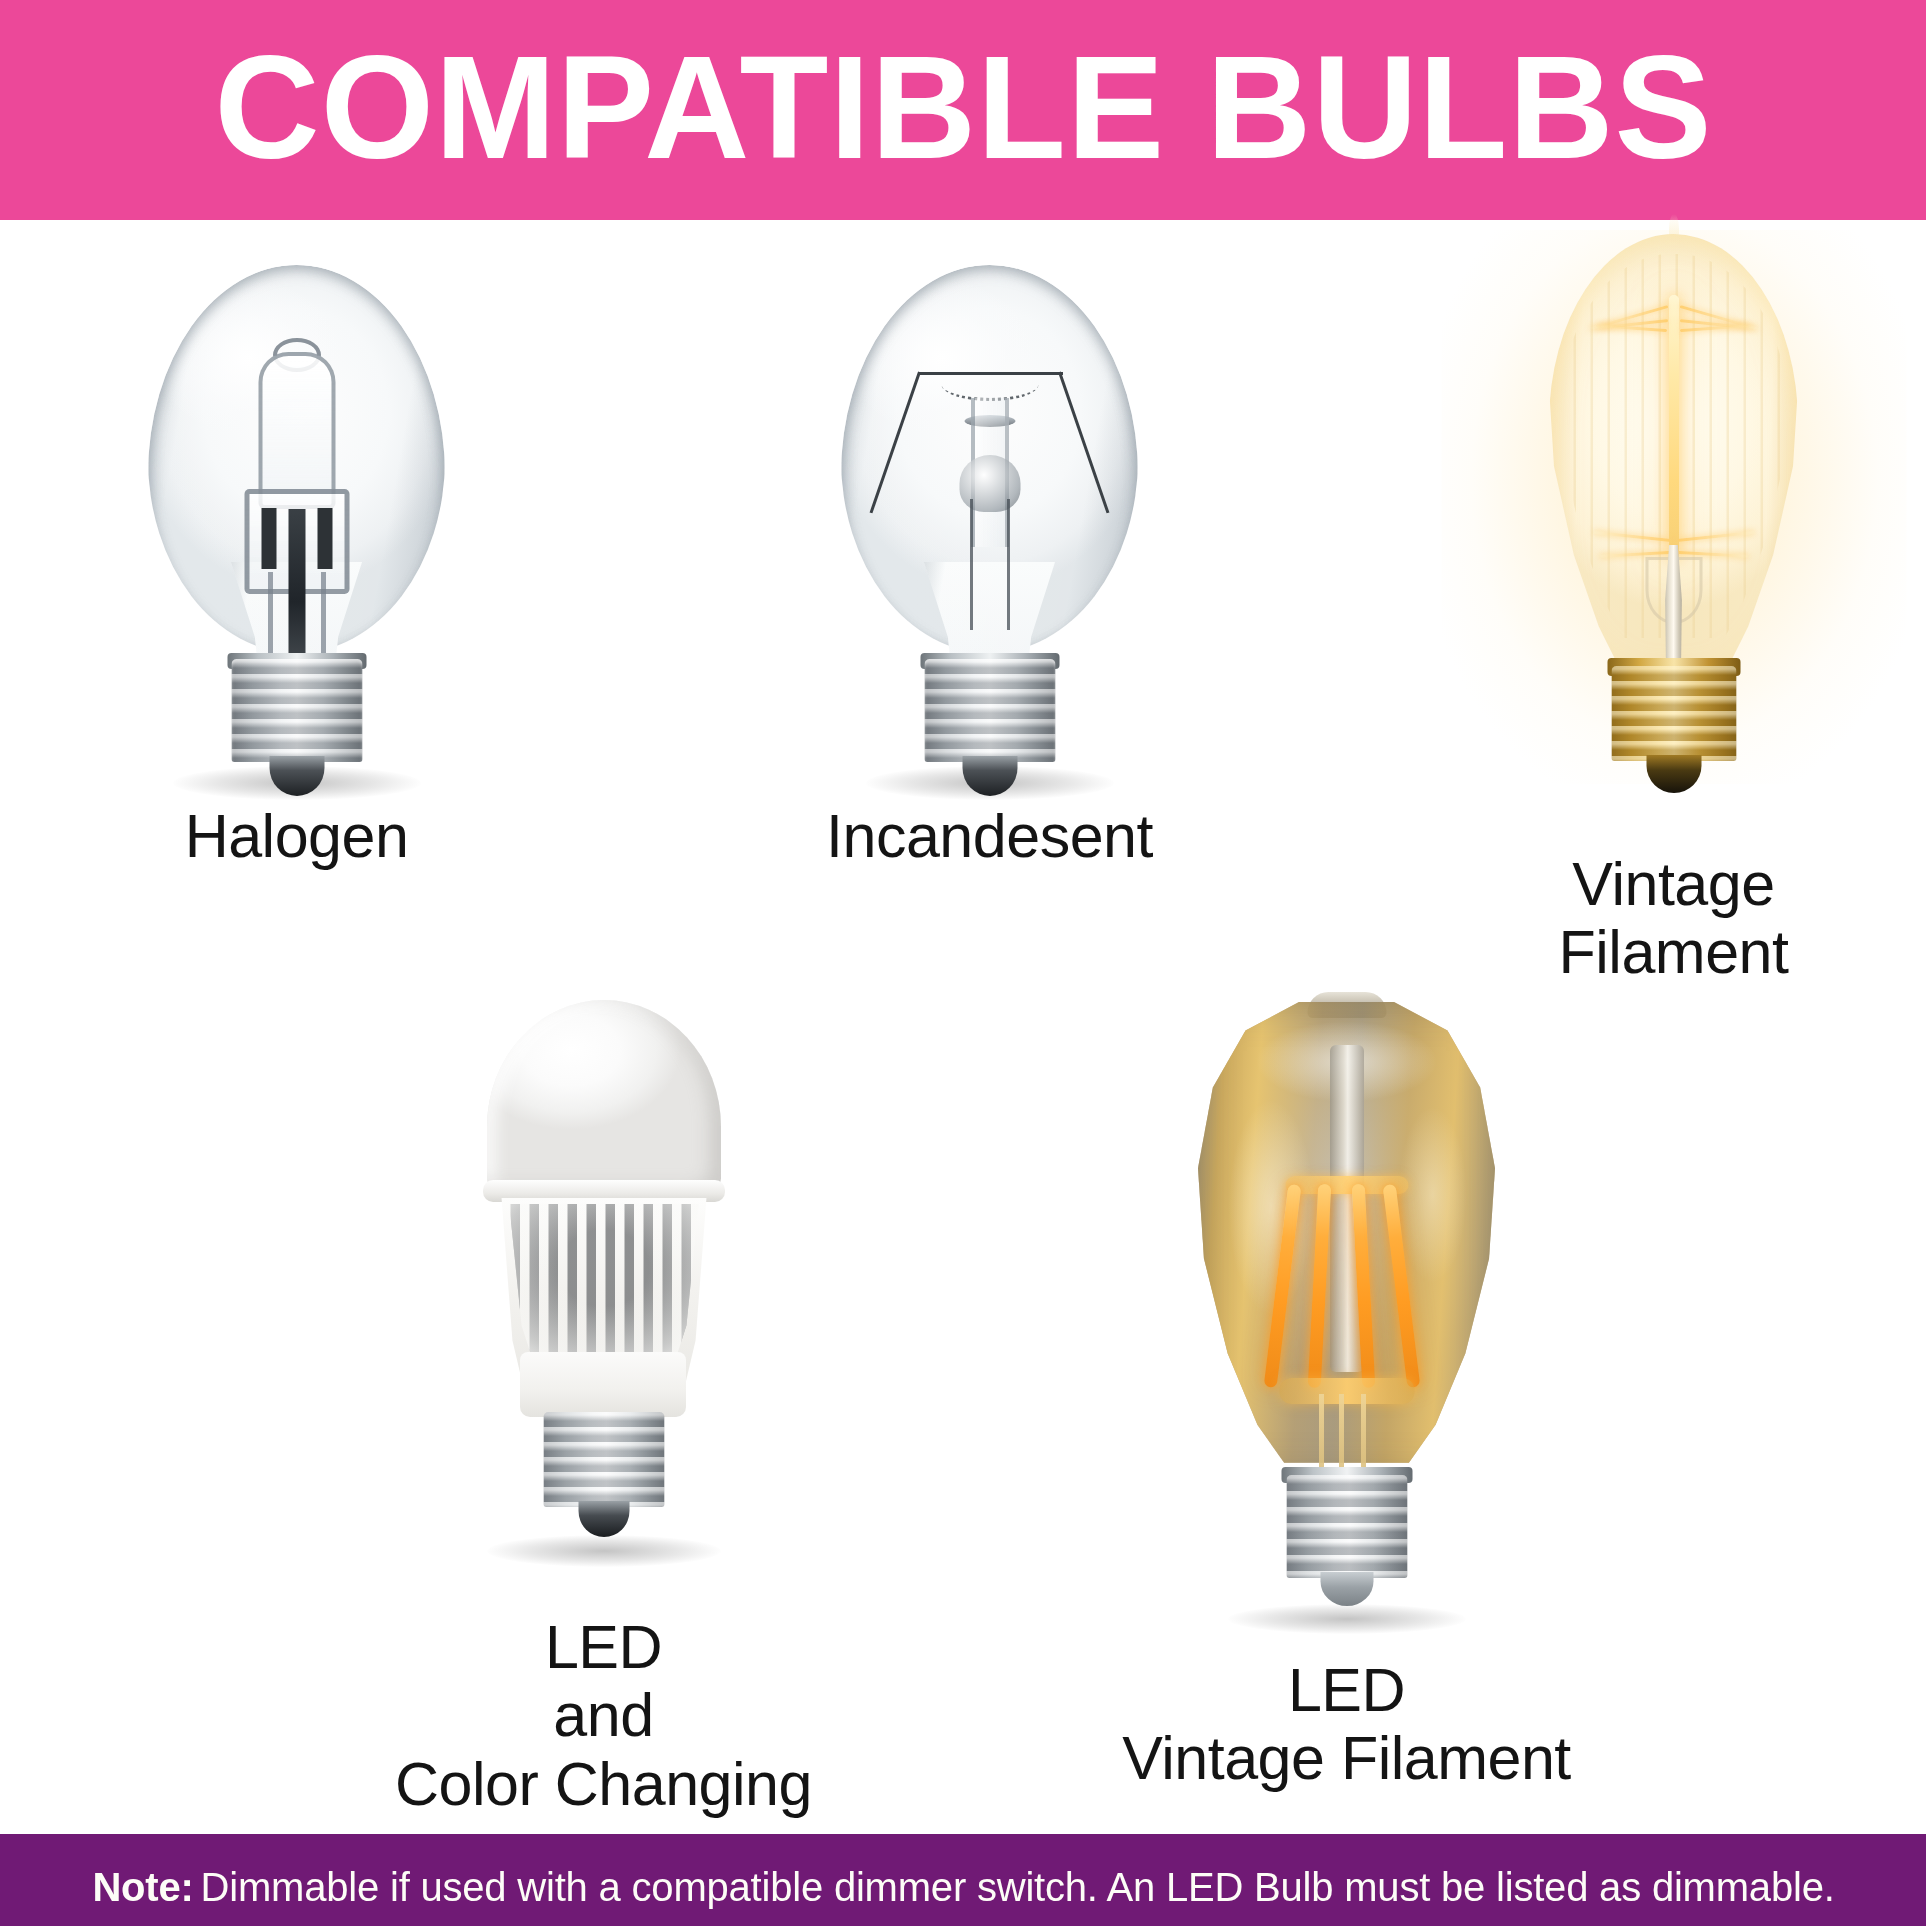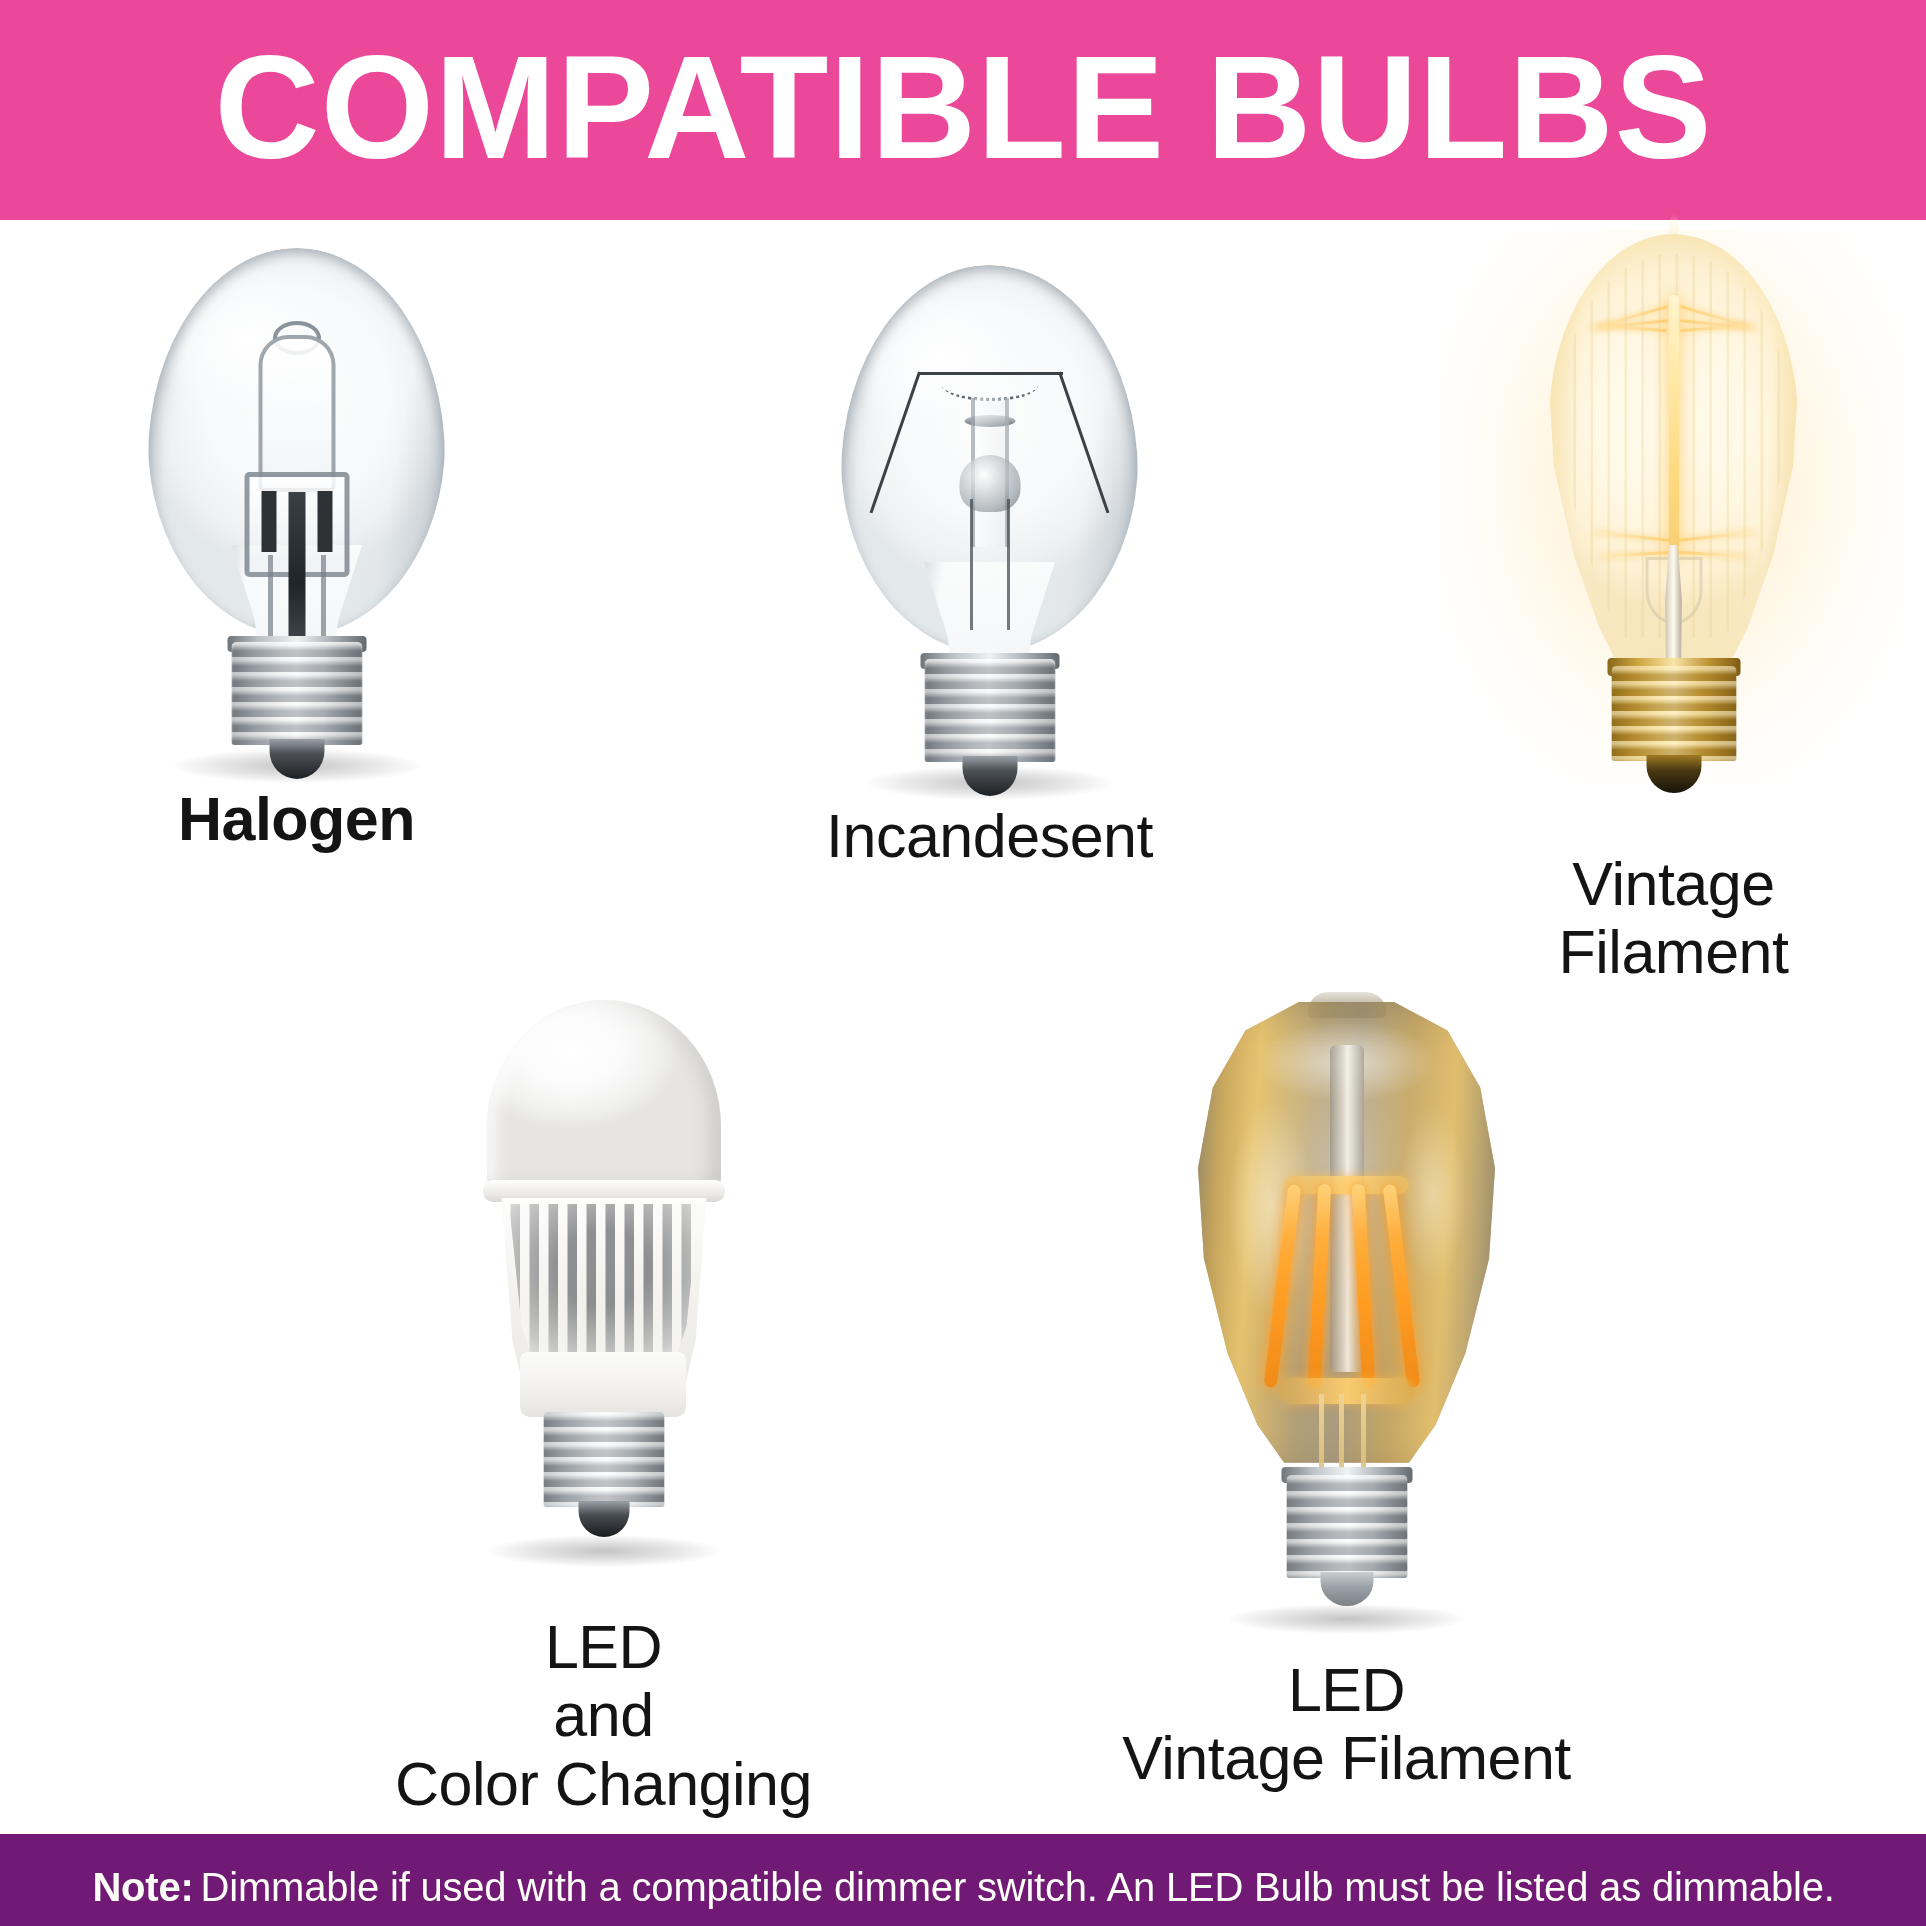--- a/index.html
+++ b/index.html
@@ -80,21 +80,21 @@
   .cell-label {
     text-align: center;
     color: #141414;
     font-size: 61px;
     line-height: 1.12;
     letter-spacing: -0.5px;
     white-space: pre-line;
   }
 
   
-  #cell-halogen      { left: 59px;   top: 248px;  width: 475px; font-weight: bold; }
+  #cell-halogen      { left: 59px;   top: 265px;  width: 475px; }
   #cell-incandescent { left: 752px;  top: 265px;  width: 475px; }
   #cell-vintage      { left: 1436px; top: 230px;  width: 475px; }
   #cell-led          { left: 366px;  top: 1000px; width: 475px; }
   #cell-led-vintage  { left: 1109px; top: 990px; width: 475px; }
 
   #cell-halogen .cell-label,
   #cell-incandescent .cell-label { margin-top: 22px; }
   #cell-vintage .cell-label      { margin-top: 26px; }
   #cell-led .cell-label          { margin-top: 59px; }
   #cell-led-vintage .cell-label  { margin-top: 32px; }

